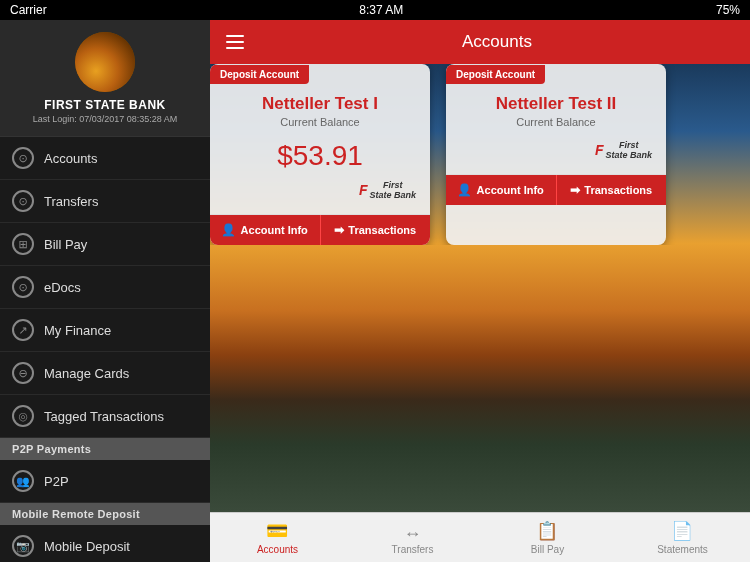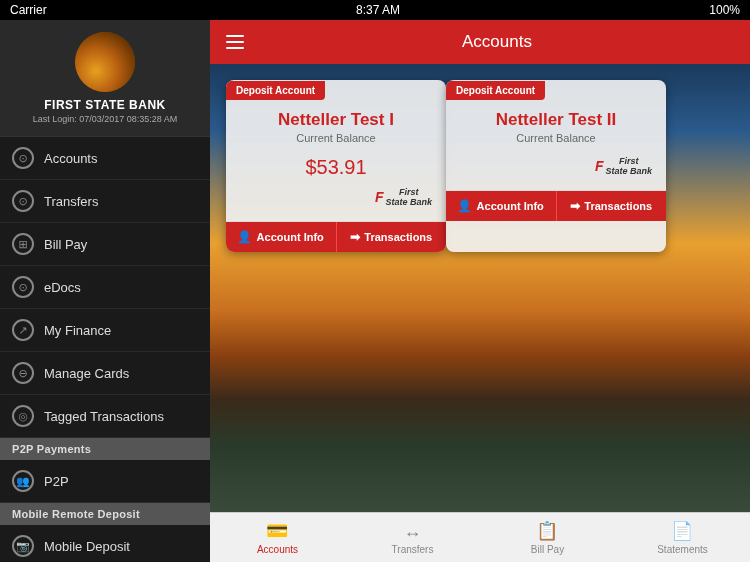--- a/index.html
+++ b/index.html
@@ -177,21 +177,22 @@
         #3a2a1a 75%,
         #2a3a2a 85%,
         #3a4a3a 100%);
     }
 
     
     .cards-row {
       position: relative;
       z-index: 2;
       display: flex;
-      padding: 16px;
+      gap: 16px;
+      padding: 0;
       overflow-x: auto;
     }
 
     .account-card {
       background: rgba(240, 240, 240, 0.92);
       border-radius: 8px;
       width: 220px;
       flex-shrink: 0;
       overflow: hidden;
       box-shadow: 0 2px 10px rgba(0,0,0,0.4);
@@ -220,21 +221,21 @@
     }
 
     .card-balance-label {
       color: #666;
       font-size: 11px;
       margin-bottom: 12px;
     }
 
     .card-balance {
       color: #cc2222;
-      font-size: 20px;
+      font-size: 28px;
       font-weight: 300;
       margin-bottom: 8px;
     }
 
     .card-logo {
       display: flex;
       justify-content: flex-end;
       padding-bottom: 6px;
     }
 
@@ -324,21 +325,21 @@
     .sidebar::-webkit-scrollbar { width: 3px; }
     .sidebar::-webkit-scrollbar-track { background: #111; }
     .sidebar::-webkit-scrollbar-thumb { background: #555; }
   </style>
 </head>
 <body>
 
 <div class="status-bar">
   <span>Carrier</span>
   <span>8:37 AM</span>
-  <span>100%</span>
+  <span>75%</span>
 </div>
 
 <div class="app-container">
 
   <div class="sidebar">
     <div class="sidebar-header">
       <div class="bank-logo">
         <div class="bank-logo-inner"></div>
       </div>
       <div class="bank-name">FIRST STATE BANK</div>

